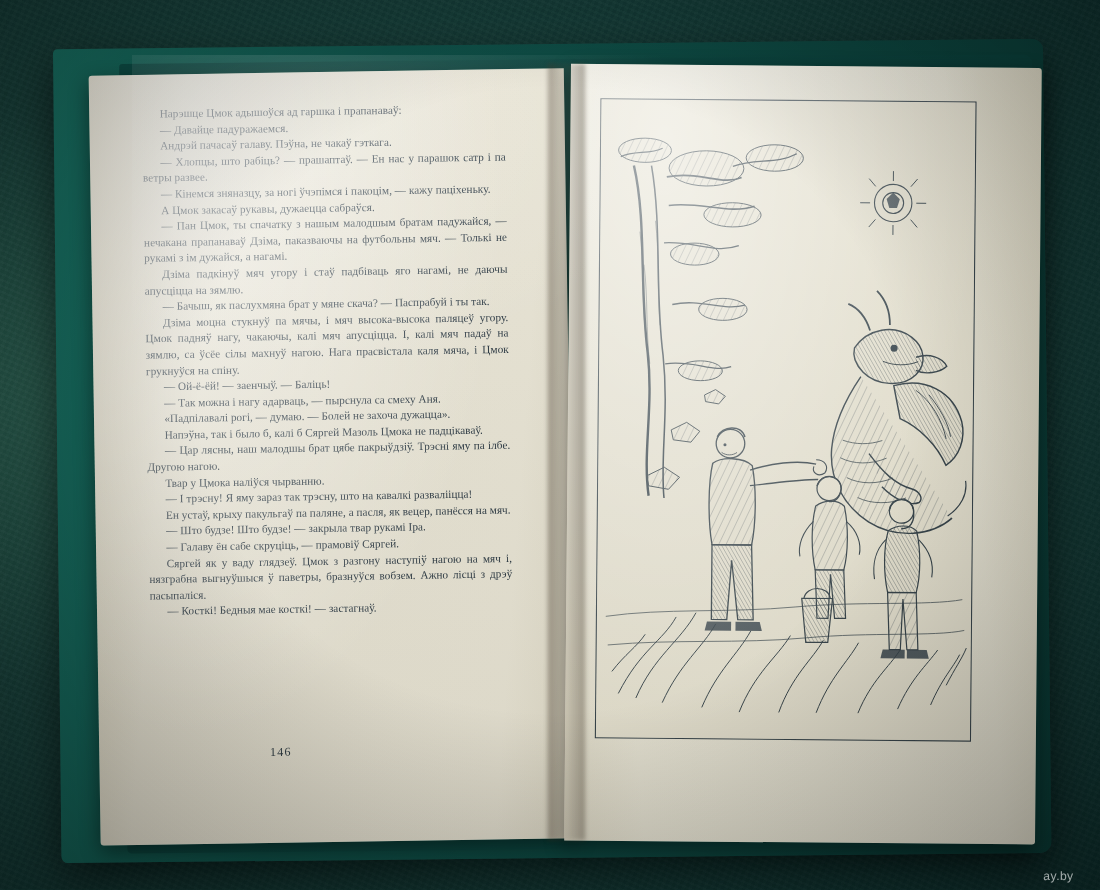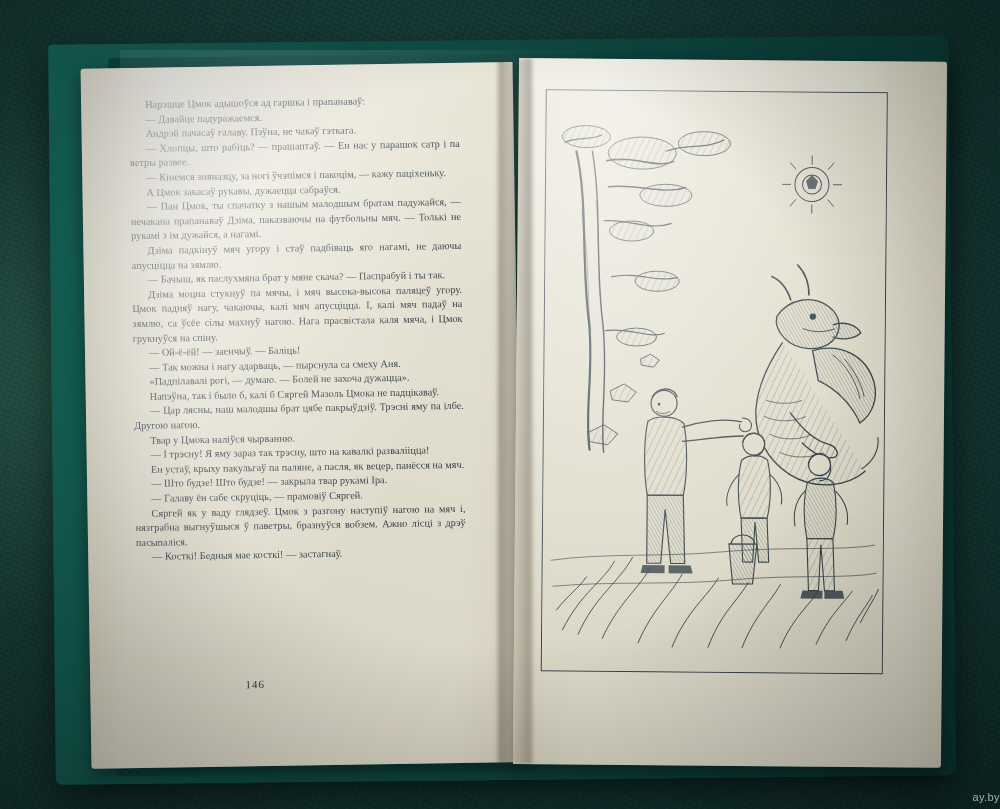--- a/index.html
+++ b/index.html
@@ -156,21 +156,21 @@
   .illo-frame .inner-line {
     position: absolute;
     inset: 3px;
     border: 0.8px solid rgba(42,58,70,.55);
   }
 
   svg.illo { position: absolute; inset: 0; width: 100%; height: 100%; display: block; }
 
   .watermark {
     position: absolute;
-    right: 0;
+    right: 24px;
     bottom: 6px;
     font-family: "Liberation Sans", sans-serif;
     font-size: 11px;
     color: rgba(255,255,255,.62);
     letter-spacing: .4px;
     margin-top: 40px;
   }
 
   
   .vignette {

